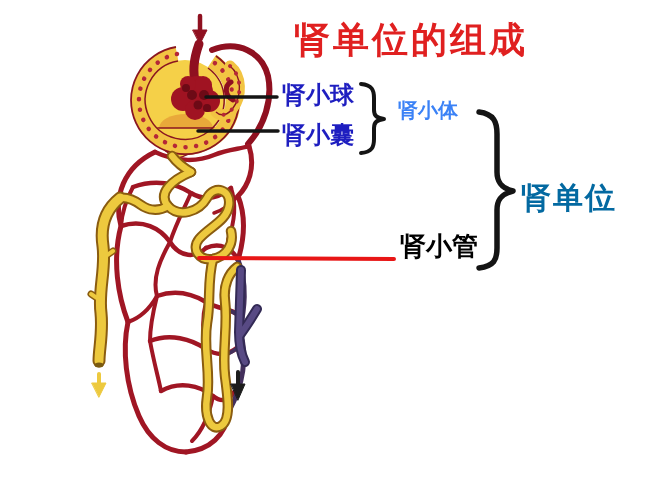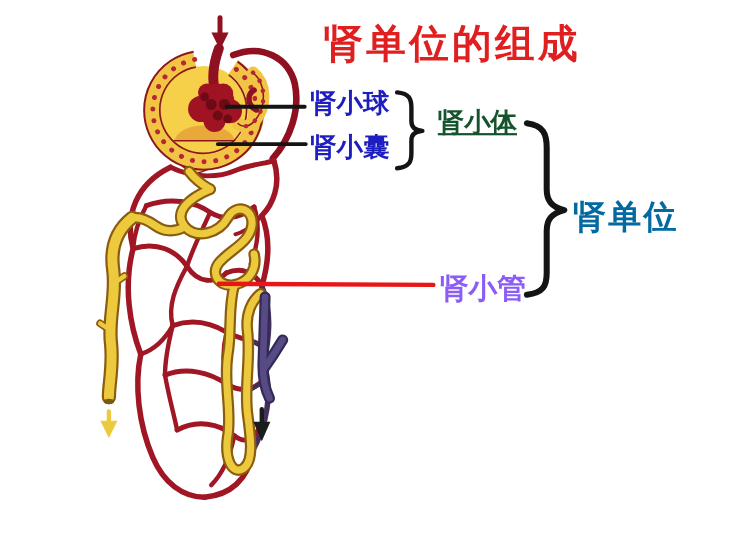--- a/index.html
+++ b/index.html
@@ -5,23 +5,23 @@
   html,body{margin:0;padding:0;background:#ffffff;}
   .stage{
     position:relative;width:667px;height:500px;background:#ffffff;overflow:hidden;
     font-family:"Liberation Sans","DejaVu Sans",sans-serif;
   }
   .stage svg{position:absolute;left:0;top:0;}
   .lbl{position:absolute;font-weight:bold;white-space:nowrap;line-height:1.1;}
   .lbl-title{left:294px;top:20px;font-size:36px;letter-spacing:3px;color:#e02020;}
   .lbl-glom{left:282px;top:82px;font-size:24px;color:#1e1ec0;}
   .lbl-caps{left:282px;top:122px;font-size:24px;color:#1e1ec0;}
-  .lbl-corp{left:398px;top:99px;font-size:24px;color:#14532d;text-decoration:underline;}
+  .lbl-corp{left:398px;top:99px;font-size:20px;color:#3b82f6;}
   .lbl-neph{left:521px;top:181px;font-size:30px;letter-spacing:2px;color:#0369a1;}
-  .lbl-tub{left:400px;top:248px;font-size:26px;color:#8b5cf6;}
+  .lbl-tub{left:400px;top:232px;font-size:26px;color:#000000;}
   .lbl-note{left:274px;top:389px;font-size:22px;color:#c32f33;}
 </style>
 </head>
 <body>
 
 <div class="stage">
 
   <svg width="667" height="500" viewBox="0 0 667 500">
     <defs>
       <path id="pt0" d="M172,156 C178,164 184,168 191,172"></path>

